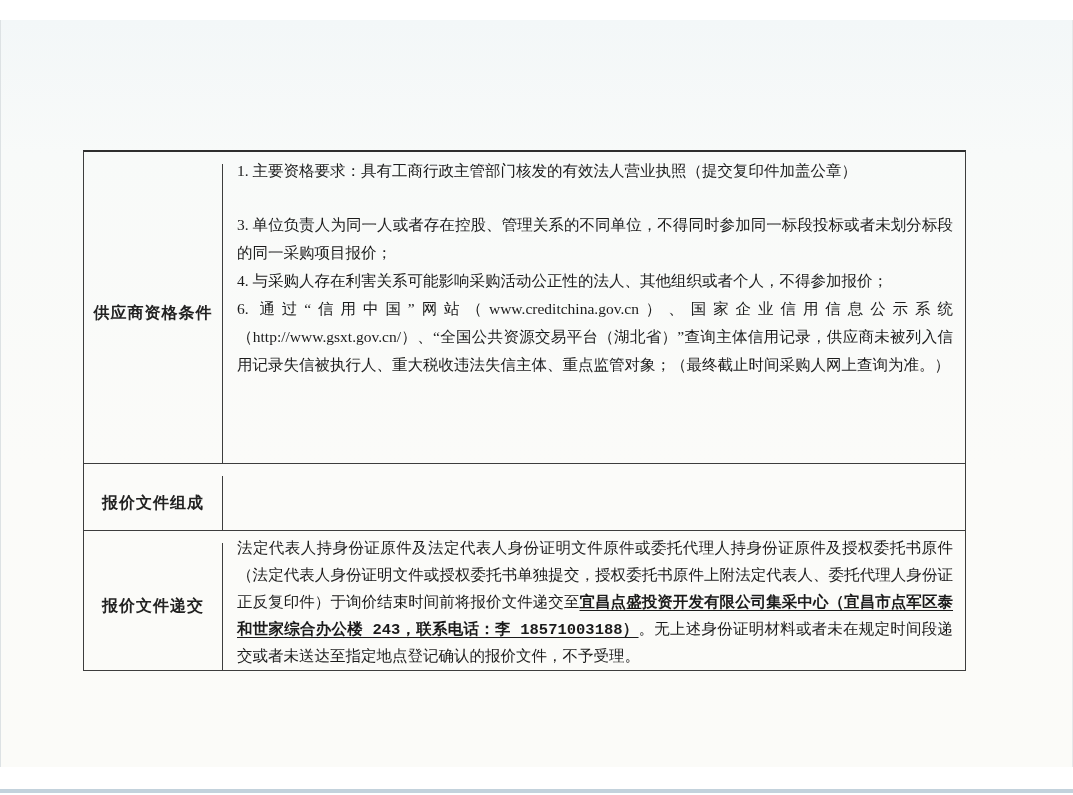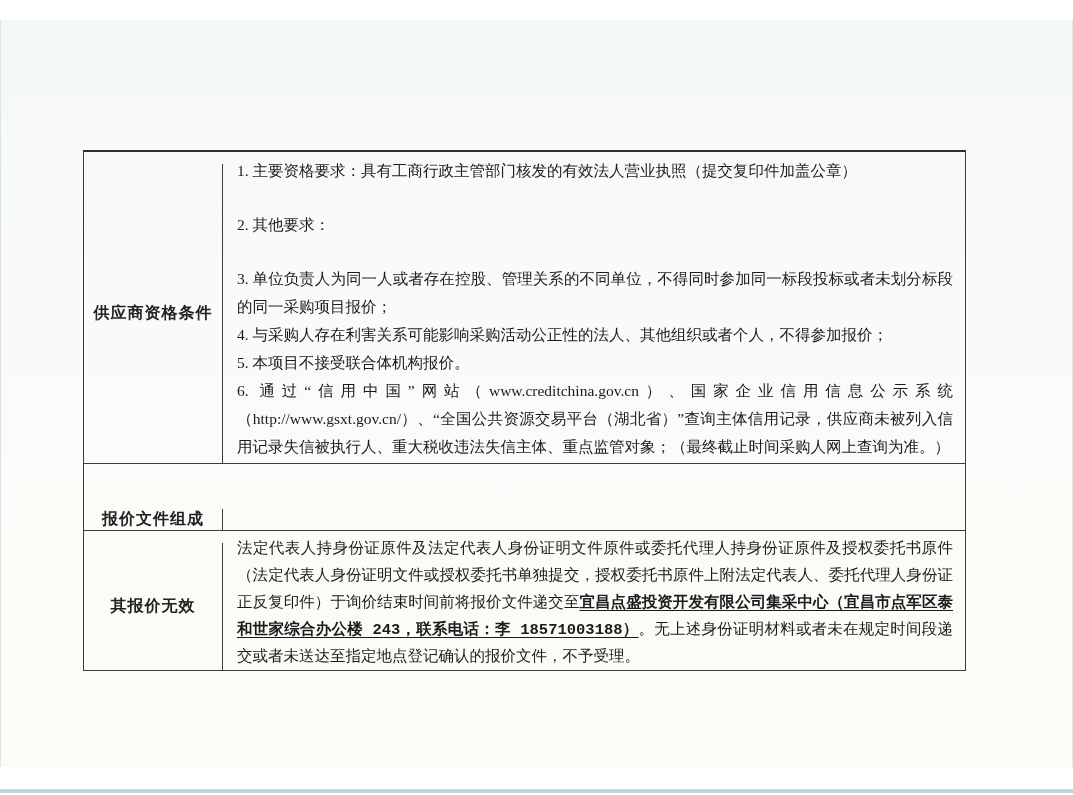--- a/index.html
+++ b/index.html
@@ -70,21 +70,21 @@
   }
   .con {
     flex: 1 1 auto;
     box-sizing: border-box;
     overflow: hidden;
     font-size: 15.5px;
     text-align: justify;
     color: #1b1b1b;
   }
   .r1 { height: 311px; }
-  .r2 { height: 67px; align-items: flex-end; }
+  .r2 { height: 67px; }
   .r3 { height: 140px; }
   .con1 { padding: 5px 12px 0 14px; }
   .con1 p { margin: 0; line-height: 28px; }
   .con1 p.gap-after { margin-bottom: 26px; }
   .con2 { padding: 8px 12px 0 14px; }
   .con2 p { margin: 0; line-height: 30px; }
   .con3 { padding: 5px 12px 0 14px; line-height: 27px; font-family: Liberation Mono, monospace; }
   .ub {
     font-weight: bold;
     text-decoration: underline;
@@ -94,35 +94,33 @@
 </head>
 <body>
 
 <div class="scan-page">
   <div class="doc-table">
 
     <div class="trow r1">
       <div class="lab">供应商资格条件</div>
       <div class="con con1">
         <p class="gap-after">1. 主要资格要求：具有工商行政主管部门核发的有效法人营业执照（提交复印件加盖公章）</p>
-        <p class="gap-after">2. 其他要求：</p>
         <p>3. 单位负责人为同一人或者存在控股、管理关系的不同单位，不得同时参加同一标段投标或者未划分标段的同一采购项目报价；</p>
         <p>4. 与采购人存在利害关系可能影响采购活动公正性的法人、其他组织或者个人，不得参加报价；</p>
-        <p>5. 本项目不接受联合体机构报价。</p>
         <p>6. 通过“信用中国”网站（www.creditchina.gov.cn）、国家企业信用信息公示系统（http://www.gsxt.gov.cn/）、“全国公共资源交易平台（湖北省）”查询主体信用记录，供应商未被列入信用记录失信被执行人、重大税收违法失信主体、重点监管对象；（最终截止时间采购人网上查询为准。）</p>
       </div>
     </div>
 
     <div class="trow r2">
       <div class="lab">报价文件组成</div>
       <div class="con con2">
       </div>
     </div>
 
     <div class="trow r3">
-      <div class="lab">其报价无效</div>
+      <div class="lab">报价文件递交</div>
       <div class="con con3"><span>法定代表人持身份证原件及法定代表人身份证明文件原件或委托代理人持身份证原件及授权委托书原件（法定代表人身份证明文件或授权委托书单独提交，授权委托书原件上附法定代表人、委托代理人身份证正反复印件）于询价结束时间前将报价文件递交至</span><span class="ub">宜昌点盛投资开发有限公司集采中心（宜昌市点军区泰和世家综合办公楼 243，联系电话：李 18571003188）</span><span>。无上述身份证明材料或者未在规定时间段递交或者未送达至指定地点登记确认的报价文件，不予受理。</span></div>
     </div>
 
   </div>
 </div>
 
 <div class="bottom-edge"></div>
 
 </body></html>

